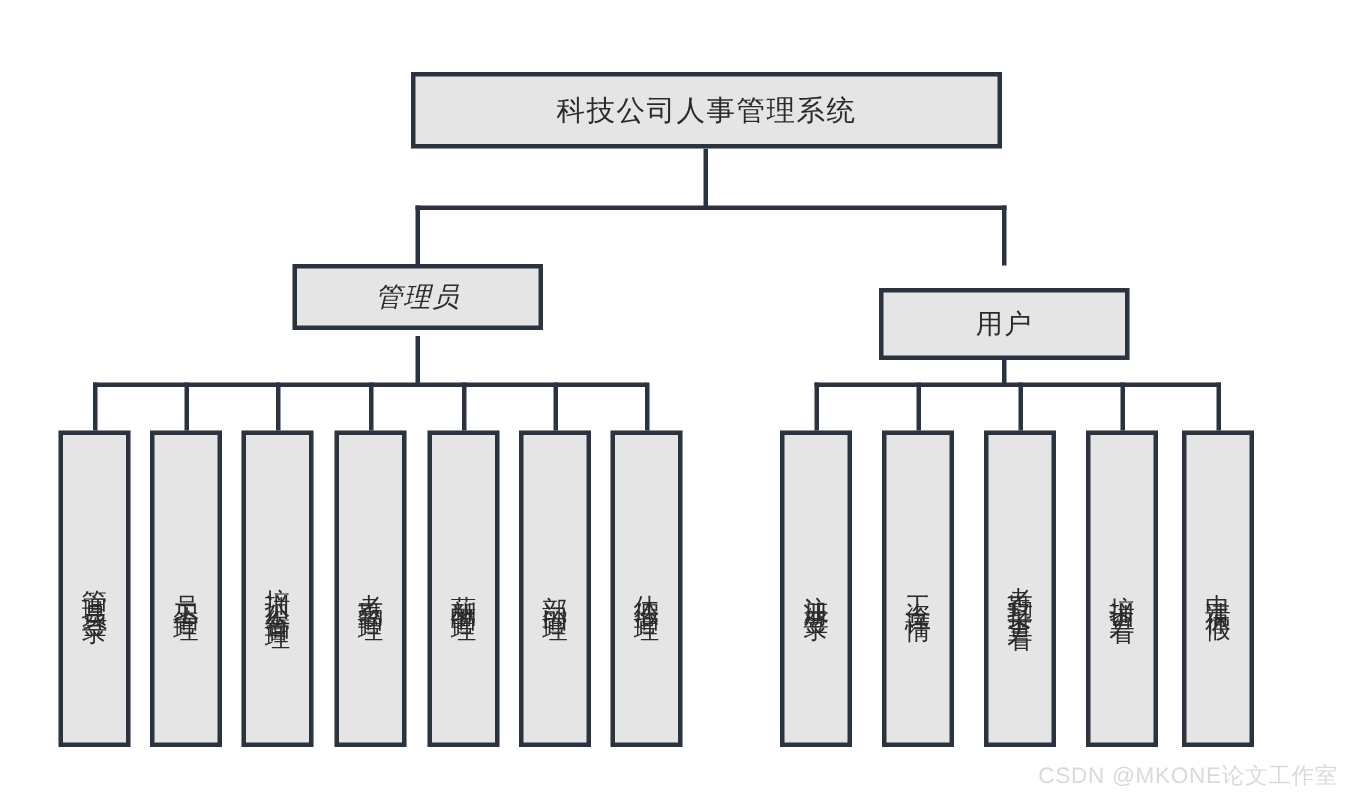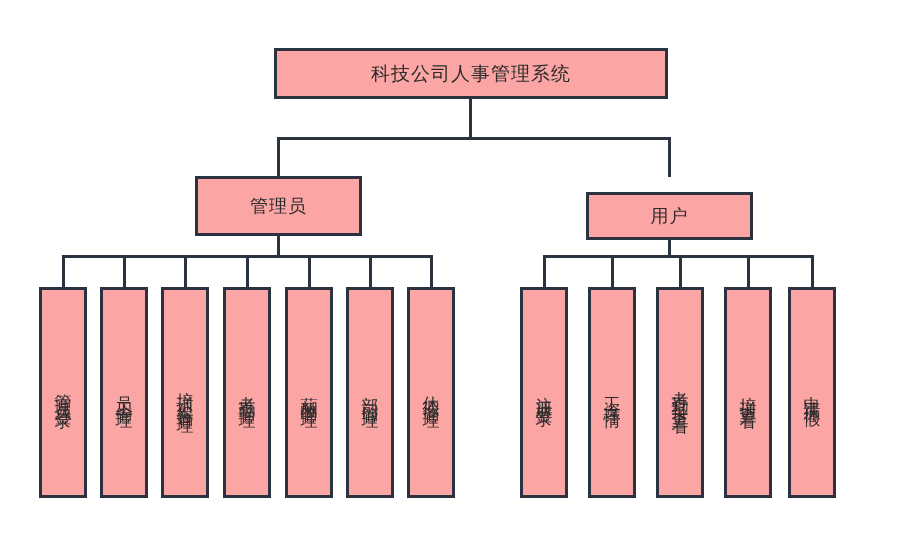--- a/index.html
+++ b/index.html
@@ -31,21 +31,21 @@
     background: #2c3340;
   }
   .line-v { width: 3px; }
   .line-h { height: 3px; }
 
   
   .node {
     position: absolute;
     box-sizing: border-box;
     border: 3px solid #2c3340;
-    background: #fca5a5;
+    background: #e5e5e5;
     color: #2b2b2b;
     display: flex;
     align-items: center;
     justify-content: center;
     text-align: center;
   }
   .node-root {
     font-size: 19px;
     letter-spacing: 1px;
   }
@@ -110,21 +110,21 @@
     <div class="line-v" style="left:611px; top:255px; height:34px;"></div>
     <div class="line-v" style="left:679px; top:255px; height:34px;"></div>
     <div class="line-v" style="left:747px; top:255px; height:34px;"></div>
     <div class="line-v" style="left:811px; top:255px; height:34px;"></div>
   </div>
 
   <div class="node node-root" style="left:274px; top:48px; width:394px; height:51px;">
     <span>科技公司人事管理系统</span>
   </div>
 
-  <div class="node node-branch" style="left:195px; top:176px; width:167px; height:60px;">
+  <div class="node node-branch" style="left:195px; top:176px; width:167px; height:44px;font-style:italic;">
     <span>管理员</span>
   </div>
 
   <div class="node node-branch" style="left:586px; top:192px; width:167px; height:48px;">
     <span>用户</span>
   </div>
 
   <div class="node node-leaf" style="left:39px; top:287px; width:48px; height:211px;">
     <span class="leaf-text">管理员登录</span>
   </div>
@@ -156,14 +156,15 @@
   <div class="node node-leaf" style="left:656px; top:287px; width:48px; height:211px;">
     <span class="leaf-text">考勤打卡查看</span>
   </div>
   <div class="node node-leaf" style="left:724px; top:287px; width:48px; height:211px;">
     <span class="leaf-text">培训查看</span>
   </div>
   <div class="node node-leaf" style="left:788px; top:287px; width:48px; height:211px;">
     <span class="leaf-text">申请休假</span>
   </div>
 
+  <div class="watermark">CSDN @MKONE论文工作室</div>
 
 </div>
 
 </body></html>

